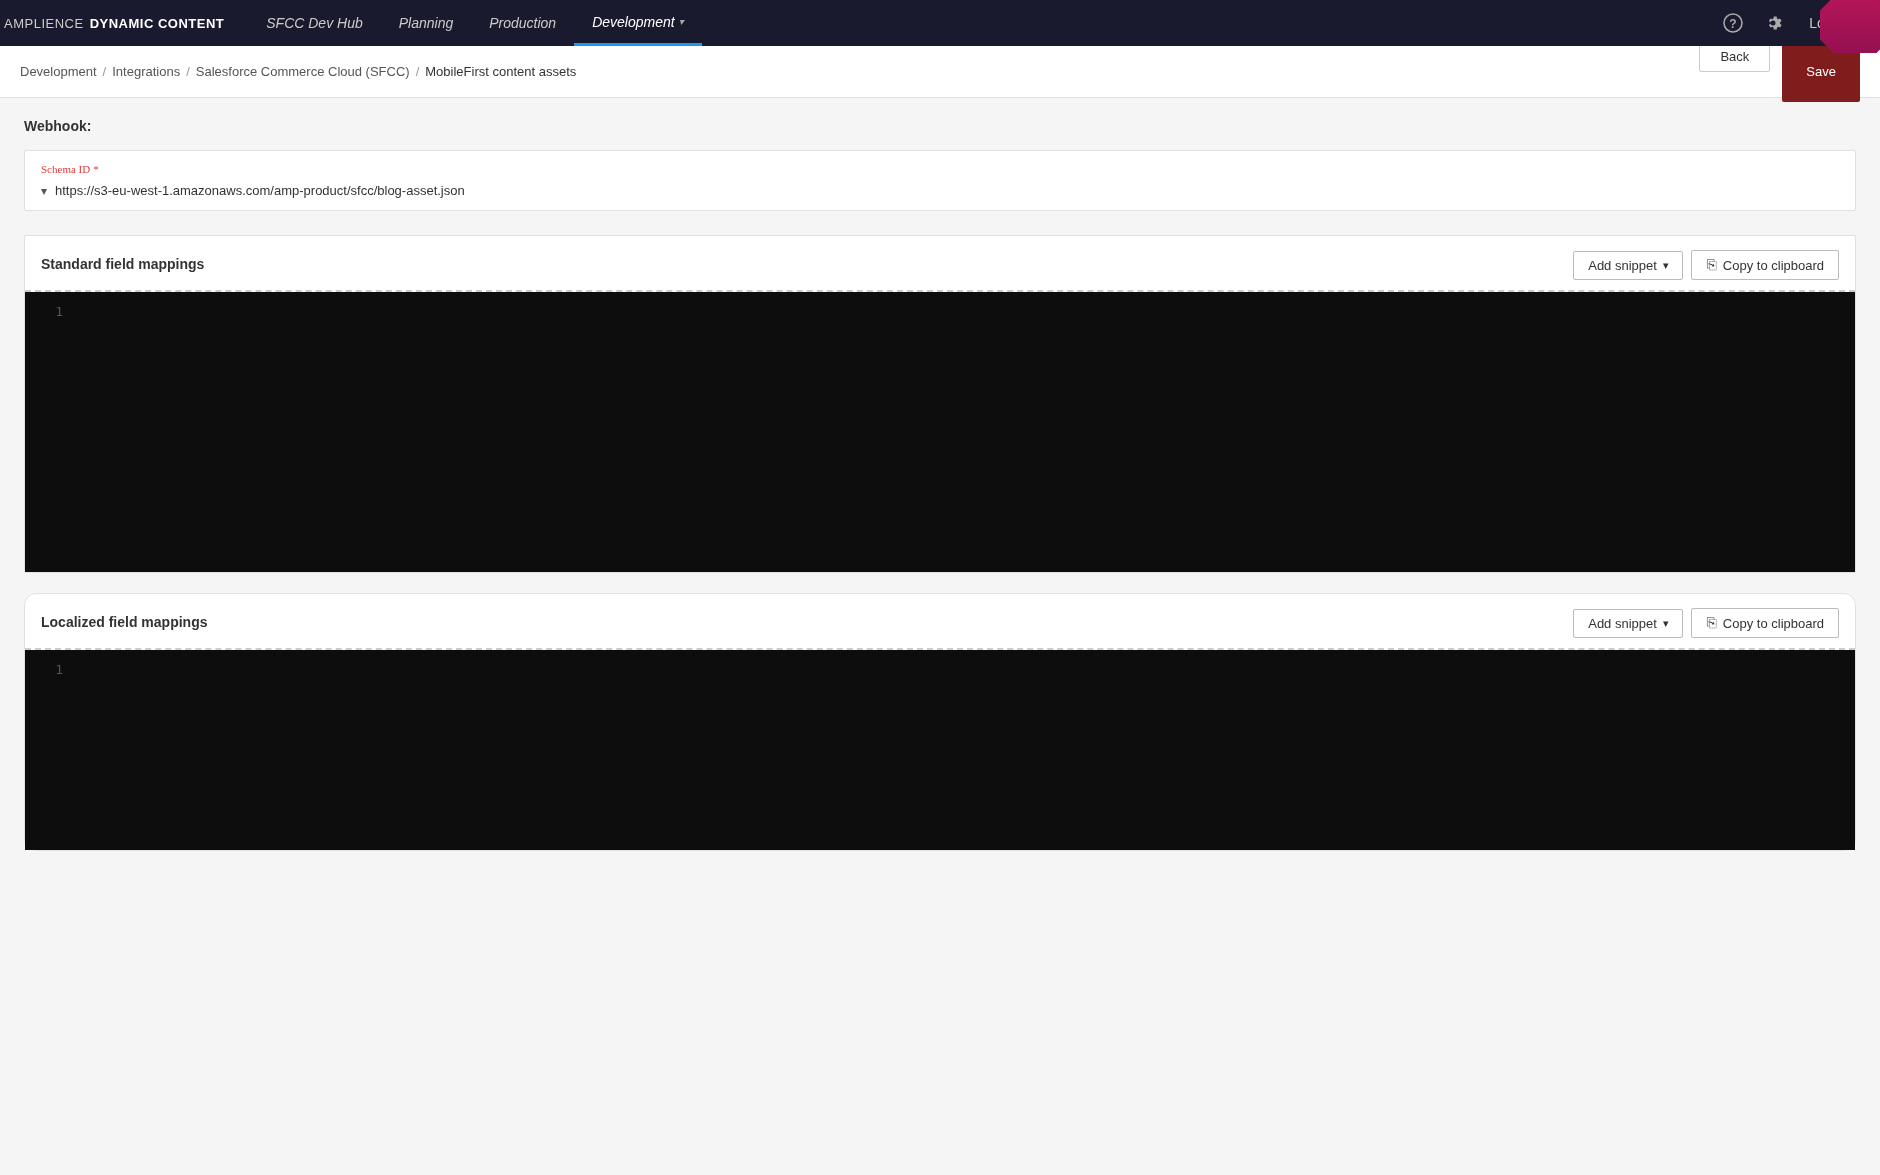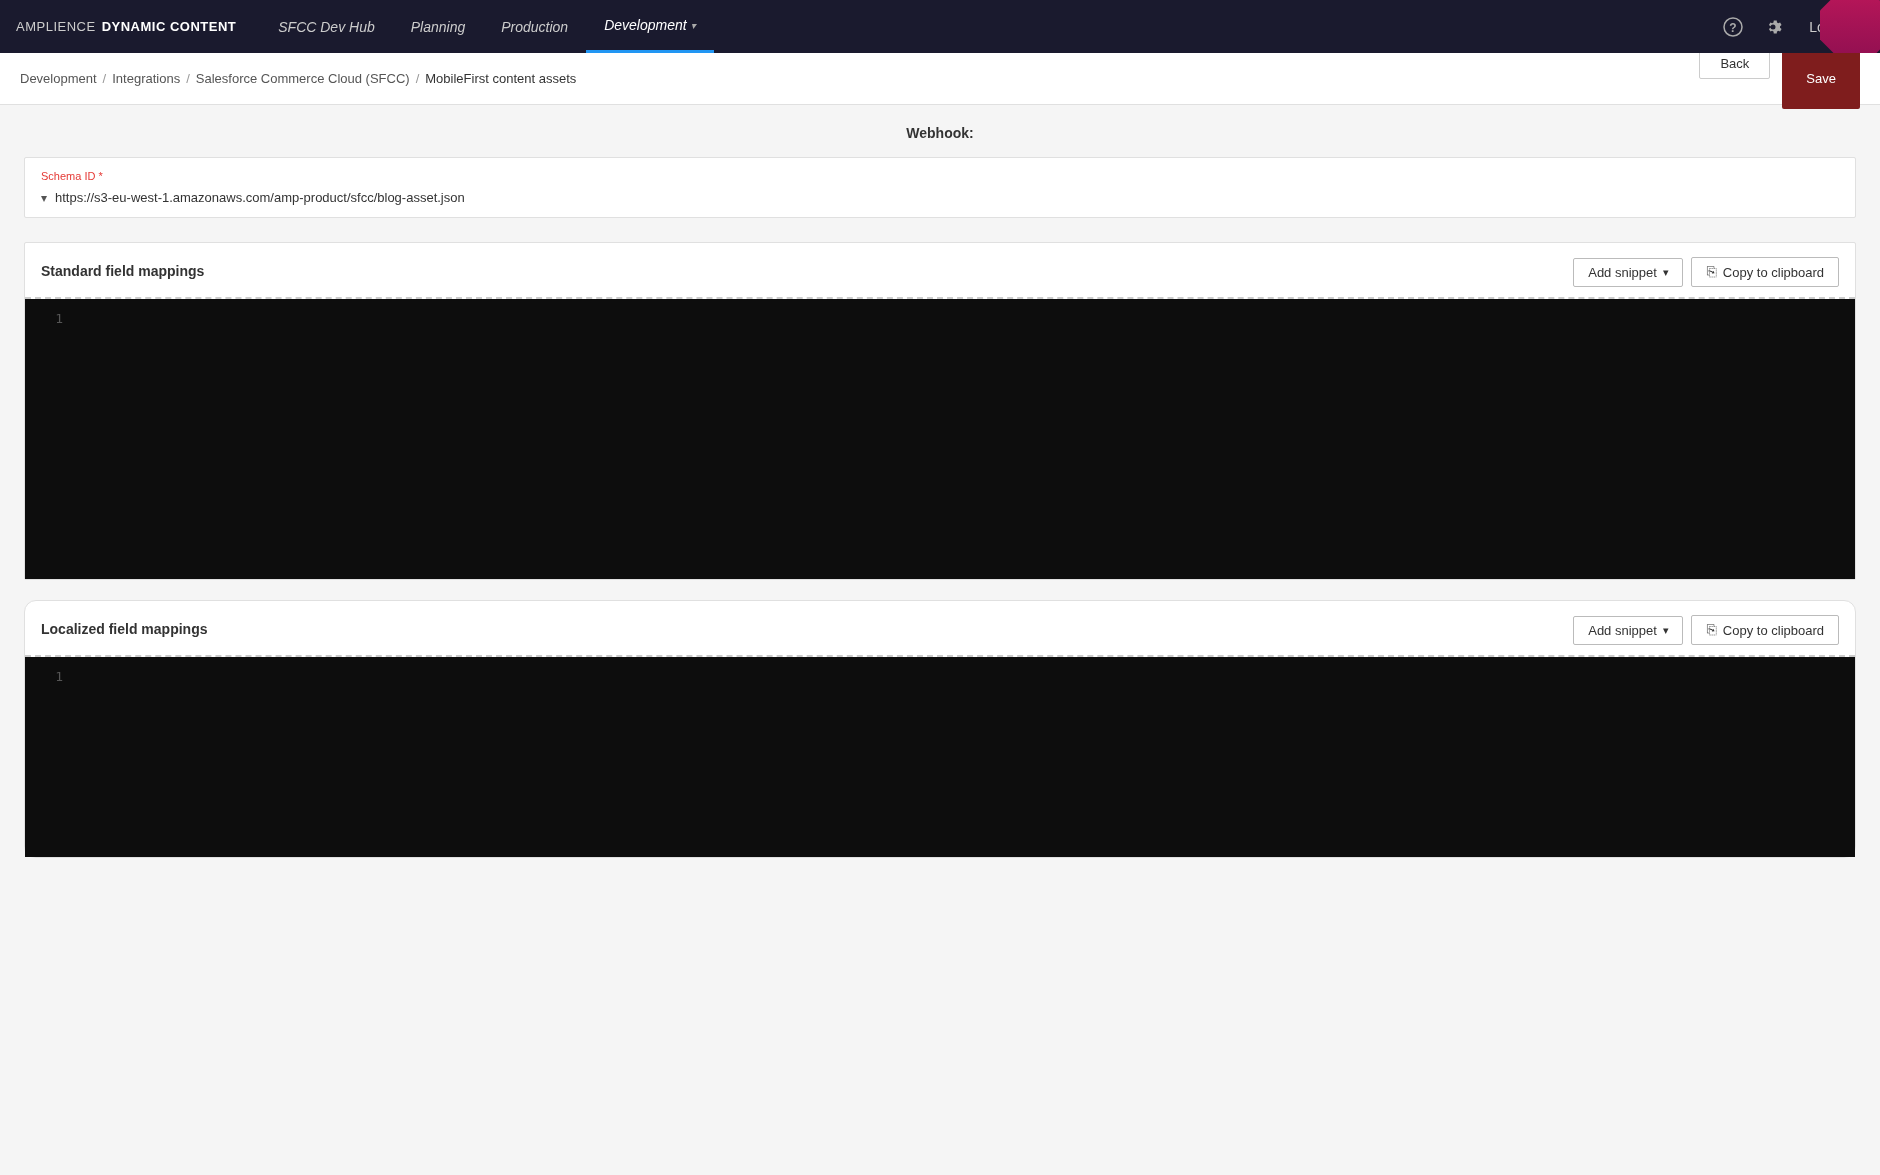--- a/index.html
+++ b/index.html
@@ -1,24 +1,24 @@
 <!DOCTYPE html>
 <html><head>
   <meta charset="utf-8">
   <style>
     * { box-sizing: border-box; margin: 0; padding: 0; }
     body { font-family: 'Segoe UI', Arial, sans-serif; font-size: 14px; background: #f5f5f5; min-height: 1175px; }
 
     
     .top-nav {
       background: #1a1a2e;
-      height: 53px;
-      display: flex;
-      align-items: center;
-      padding: 0 0 0 16px;
+      height: 46px;
+      display: flex;
+      align-items: center;
+      padding: 0 0 0 4px;
       position: relative;
     }
     .brand {
       display: flex;
       align-items: center;
       gap: 6px;
       color: white;
       font-size: 13px;
       font-weight: 700;
       letter-spacing: 0.5px;
@@ -162,21 +162,20 @@
       background: #f5f5f5;
       min-height: calc(1175px - 105px);
     }
 
     
     .webhook-row {
       display: flex;
       align-items: center;
       gap: 8px;
       margin-bottom: 16px;
-      flex-direction: column;
     }
     .webhook-label {
       font-weight: 600;
       font-size: 14px;
       color: #333;
     }
     .webhook-link {
       color: #1565c0;
       font-size: 13px;
       text-decoration: none;
@@ -189,21 +188,21 @@
       border: 1px solid #e0e0e0;
       border-radius: 2px;
       padding: 12px 16px;
       margin-bottom: 4px;
     }
     .schema-label {
       font-size: 11px;
       color: #777;
       margin-bottom: 8px;
     }
-    .schema-label span { color: #e53935; }
+    .schema-label span { color: #e53935; font-family: Liberation Serif, serif; }
     .schema-value-row {
       display: flex;
       align-items: center;
       gap: 8px;
       font-size: 13px;
       color: #333;
     }
     .collapse-icon {
       cursor: pointer;
       color: #555;

